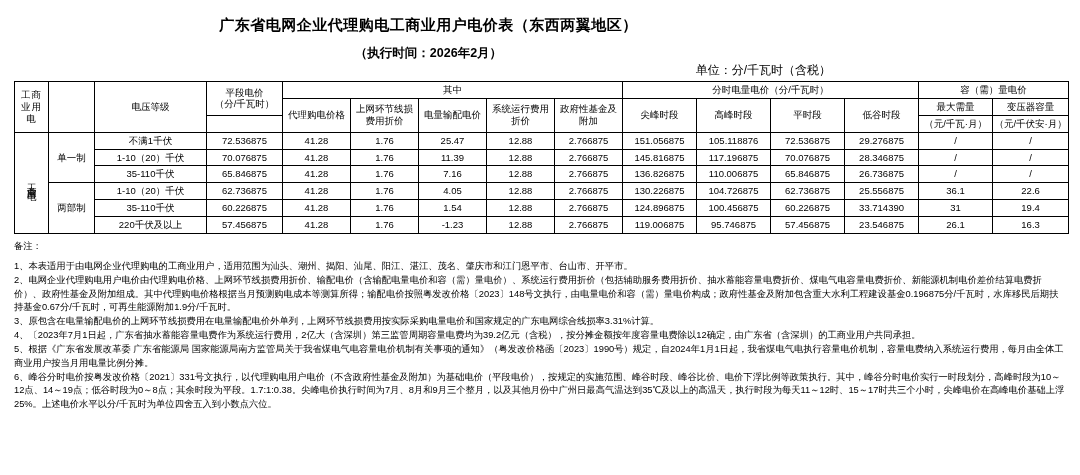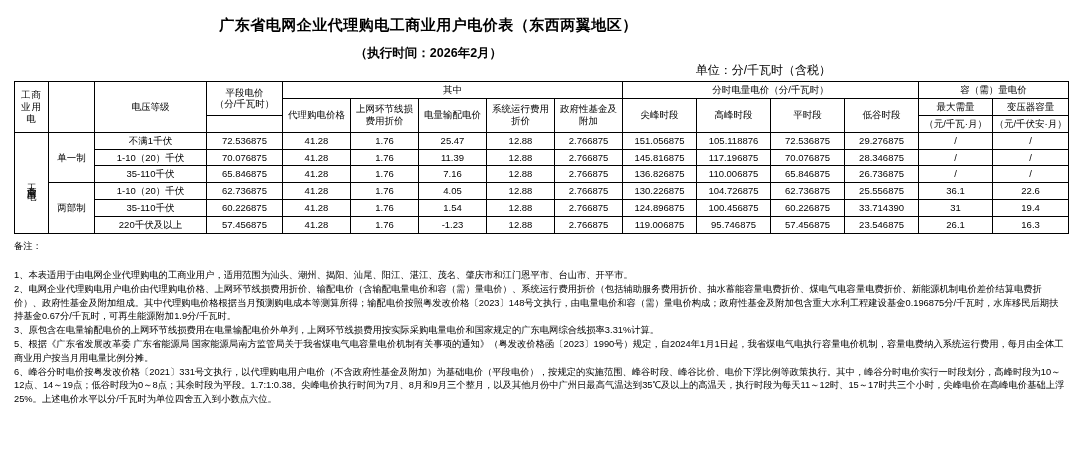--- a/index.html
+++ b/index.html
@@ -77,21 +77,21 @@
     line-height: 1.1;
     display: inline-block;
   }
   .notes {
     margin: 6px auto 0 auto;
     width: 1052px;
     font-size: 9.3px;
     line-height: 1.45;
   }
   .notes div { margin-bottom: 0.5px; }
-  .notes .note-title { margin-bottom: 16px; }
+  .notes .note-title { margin-bottom: 7px; }
 </style>
 </head>
 <body>
 
 <div class="page">
 
   <div class="title">广东省电网企业代理购电工商业用户电价表（东西两翼地区）</div>
   <div class="subtitle">（执行时间：2026年2月）</div>
   <div class="unit-line">单位：分/千瓦时（含税）</div>
 
@@ -242,17 +242,18 @@
         <td class="num">16.3</td>
       </tr>
     </tbody>
   </table>
 
   <div class="notes">
     <div class="note-title">备注：</div>
     <div>1、本表适用于由电网企业代理购电的工商业用户，适用范围为汕头、潮州、揭阳、汕尾、阳江、湛江、茂名、肇庆市和江门恩平市、台山市、开平市。</div>
     <div>2、电网企业代理购电用户电价由代理购电价格、上网环节线损费用折价、输配电价（含输配电量电价和容（需）量电价）、系统运行费用折价（包括辅助服务费用折价、抽水蓄能容量电费折价、煤电气电容量电费折价、新能源机制电价差价结算电费折价）、政府性基金及附加组成。其中代理购电价格根据当月预测购电成本等测算所得；输配电价按照粤发改价格〔2023〕148号文执行，由电量电价和容（需）量电价构成；政府性基金及附加包含重大水利工程建设基金0.196875分/千瓦时，水库移民后期扶持基金0.67分/千瓦时，可再生能源附加1.9分/千瓦时。</div>
     <div>3、原包含在电量输配电价的上网环节线损费用在电量输配电价外单列，上网环节线损费用按实际采购电量电价和国家规定的广东电网综合线损率3.31%计算。</div>
+    <div>4、〔2023年7月1日起，广东省抽水蓄能容量电费作为系统运行费用，2亿大（含深圳）第三监管周期容量电费均为39.2亿元（含税），按分摊金额按年度容量电费除以12确定，由广东省（含深圳）的工商业用户共同承担。</div>
     <div>5、根据《广东省发展改革委 广东省能源局 国家能源局南方监管局关于我省煤电气电容量电价机制有关事项的通知》（粤发改价格函〔2023〕1990号）规定，自2024年1月1日起，我省煤电气电执行容量电价机制，容量电费纳入系统运行费用，每月由全体工商业用户按当月用电量比例分摊。</div>
     <div>6、峰谷分时电价按粤发改价格〔2021〕331号文执行，以代理购电用户电价（不含政府性基金及附加）为基础电价（平段电价），按规定的实施范围、峰谷时段、峰谷比价、电价下浮比例等政策执行。其中，峰谷分时电价实行一时段划分，高峰时段为10～12点、14～19点；低谷时段为0～8点；其余时段为平段。1.7:1:0.38。尖峰电价执行时间为7月、8月和9月三个整月，以及其他月份中广州日最高气温达到35℃及以上的高温天，执行时段为每天11～12时、15～17时共三个小时，尖峰电价在高峰电价基础上浮25%。上述电价水平以分/千瓦时为单位四舍五入到小数点六位。</div>
   </div>
 
 </div>
 
 </body></html>

